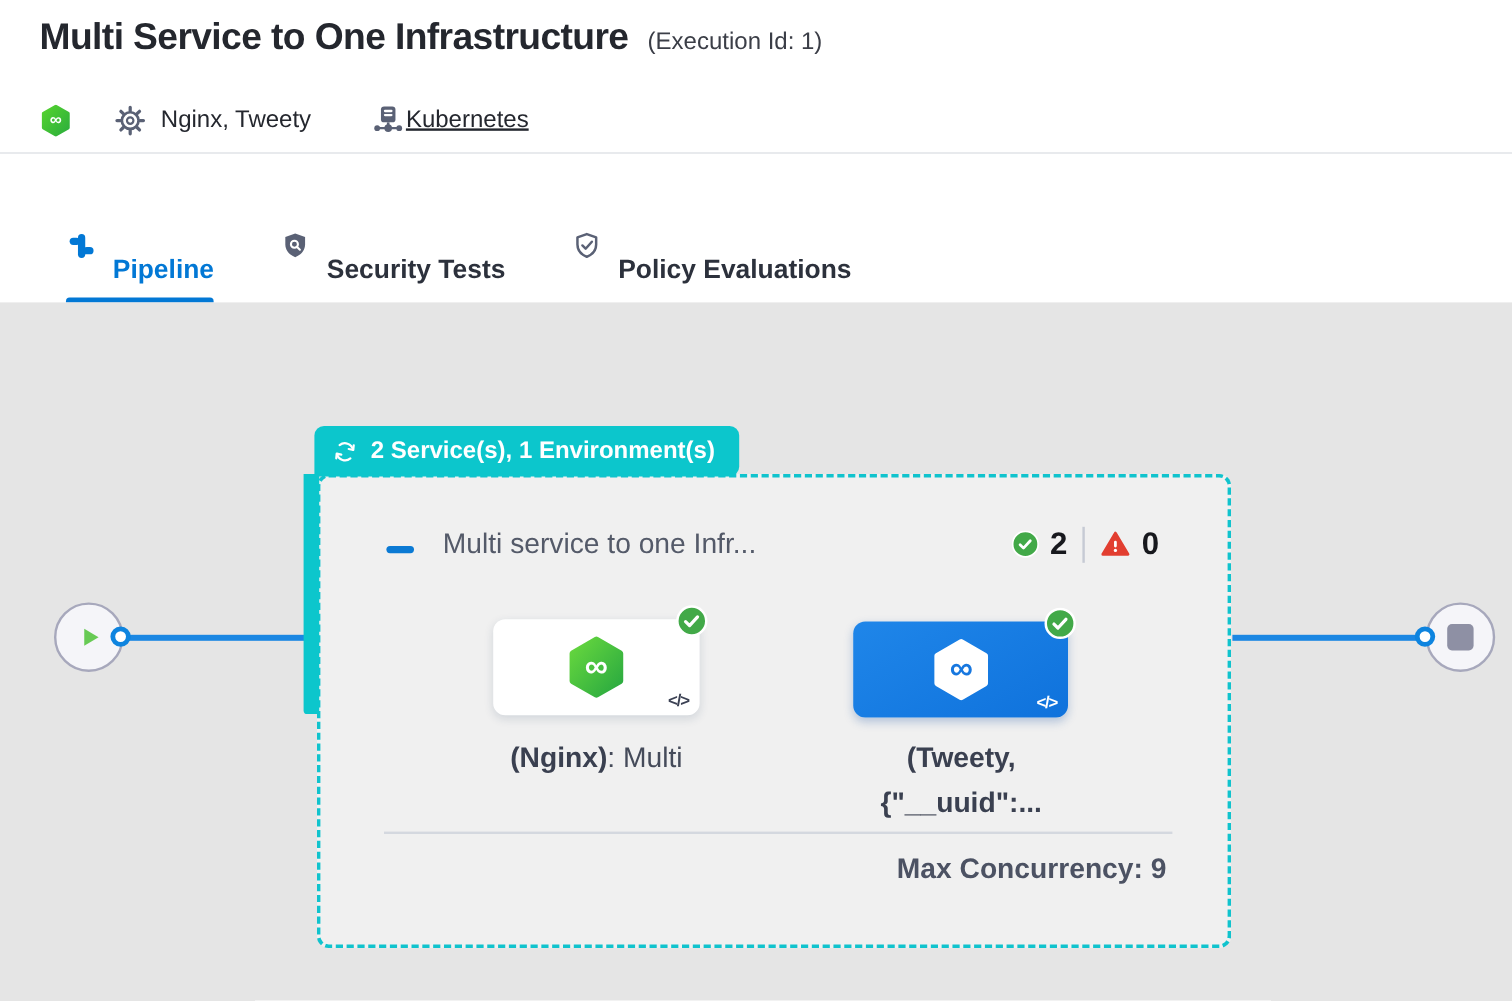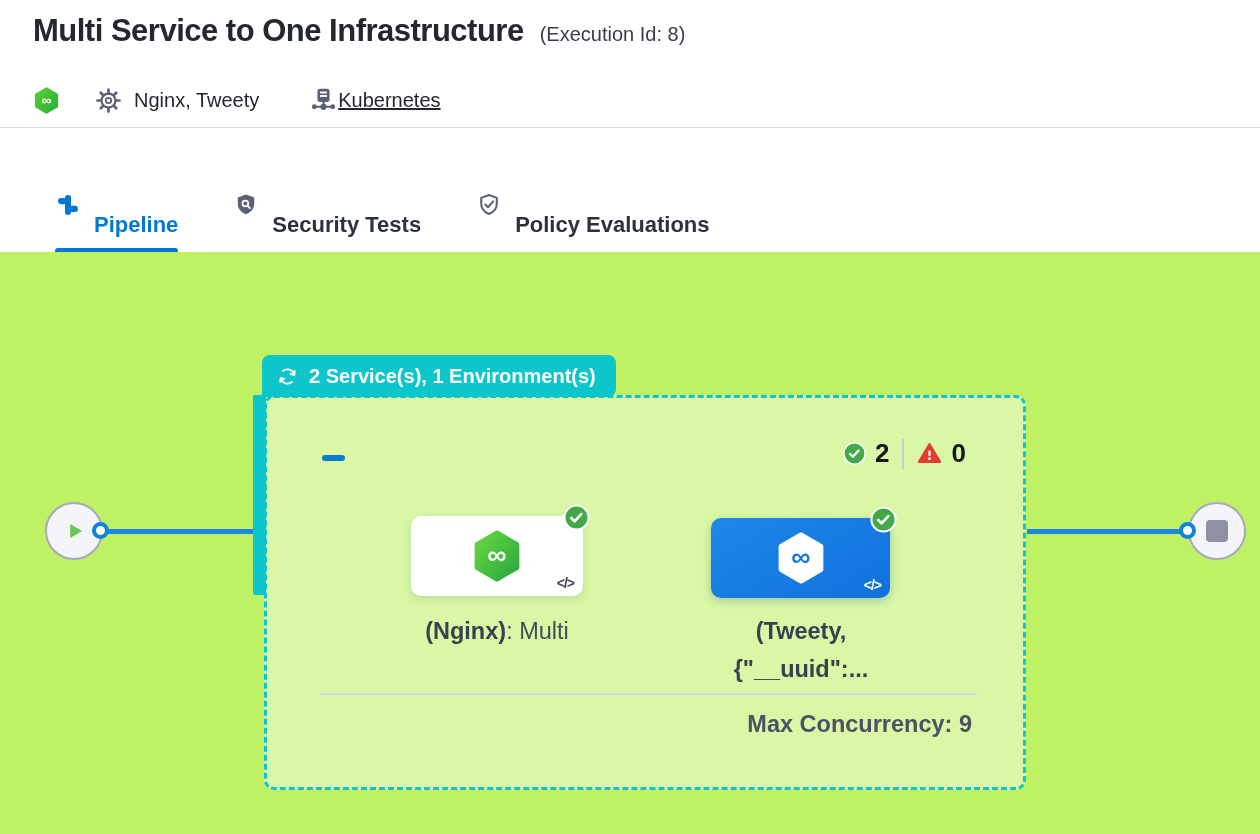--- a/index.html
+++ b/index.html
@@ -21,21 +21,21 @@
 
   
   .tabbar { position:absolute; left:0; top:157px; width:100%; height:95px; background:#fff; display:flex; align-items:stretch; padding-left:55px; gap:55px; }
   .tab { position:relative; display:flex; align-items:center; gap:13px; cursor:pointer; }
   .tab-label { font-size:22px; font-weight:600; color:#2c313c;margin-top:41px; }
   .tab.active .tab-label { color:#0278d5; font-weight:700; }
   .tab.active::after { content:""; position:absolute; left:0; right:0; bottom:0; height:4px; background:#0278d5; border-radius:3px 3px 0 0; }
   .tab svg { width:26px; height:26px; }
 
   
-  .canvas { position:absolute; left:0; top:252px; width:1260px; height:582px; background:#bef264; }
+  .canvas { position:absolute; left:0; top:252px; width:1260px; height:582px; background:#e5e5e5; }
 
   .node-circle { position:absolute; width:58px; height:58px; border-radius:50%; background:#f5f5f9; border:2px solid #a7a8bc; display:flex; align-items:center; justify-content:center; }
   .start-node { left:45px; top:250px; }
   .end-node { left:1188px; top:250px; }
   .stop-square { width:22px; height:22px; background:#8e90a4; border-radius:4px; }
   .port { position:absolute; width:17px; height:17px; border-radius:50%; background:#fff; border:4px solid #0e84df; z-index:5; }
   .port-left { left:92px; top:270px; }
   .port-right { left:1179px; top:270px; }
   .hline { position:absolute; height:5px; background:#1b87e3; top:277px; }
   .hline-left { left:107px; width:148px; }
@@ -72,21 +72,21 @@
   .max-cc { position:absolute; right:51px; top:313px; font-size:23.5px; font-weight:700; color:#4c5263; }
 </style>
 </head>
 <body>
 
 <div class="app">
 
   <div class="header">
     <div class="title-row">
       <span class="page-title">Multi Service to One Infrastructure</span>
-      <span class="exec-id">(Execution Id: 8)</span>
+      <span class="exec-id">(Execution Id: 1)</span>
     </div>
     <div class="meta-row">
       <svg class="icon-badge" viewBox="0 0 100 100">
         <defs>
             <linearGradient id="hg0" x1="0" y1="0" x2="1" y2="1">
           <stop offset="0" stop-color="#55d32f"></stop>
               <stop offset="1" stop-color="#2cae3c"></stop>
         </linearGradient>
           </defs>
         <polygon points="50,6 88,28 88,72 50,94 12,72 12,28" fill="url(#hg0)" stroke="url(#hg0)" stroke-width="10" stroke-linejoin="round"></polygon>
@@ -156,20 +156,21 @@
         <polyline points="19.6,6.3 19.2,10.4 15.2,9.6"></polyline>
         <path d="M16.7 17.8A7.3 7.3 0 0 1 5 13.9"></path>
         <polyline points="4.4,17.7 4.8,13.6 8.8,14.4"></polyline>
       </svg>
       <span class="group-tag-label">2 Service(s), 1 Environment(s)</span>
     </div>
     <div class="side-bar"></div>
 
     <div class="group-box">
       <div class="stage-minus"></div>
+      <div class="stage-title">Multi service to one Infr...</div>
 
       <div class="counts">
         <svg viewBox="0 0 26 26">
           <circle cx="13" cy="13" r="12" fill="#42a948" stroke="#fff" stroke-width="1.6"></circle>
           <path d="M8 13.5l3.2 3.2 6.4-7" fill="none" stroke="#fff" stroke-width="2.6" stroke-linecap="round" stroke-linejoin="round"></path>
         </svg>
         <span class="count-num">2</span>
         <span class="count-div"></span>
         <svg viewBox="0 0 24 24" style="width:25px;height:25px">
           <path d="M12 3.2L22 20H2z" fill="#e23e30" stroke="#e23e30" stroke-width="2.4" stroke-linejoin="round"></path>

